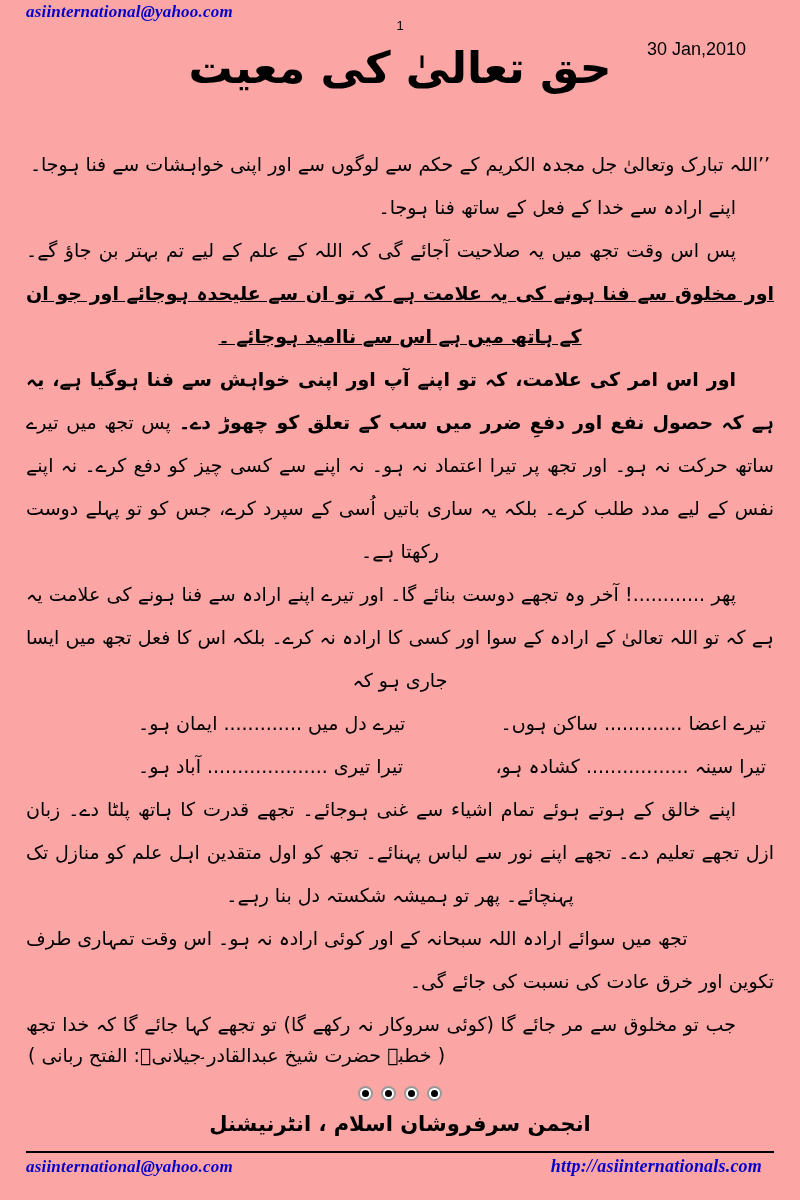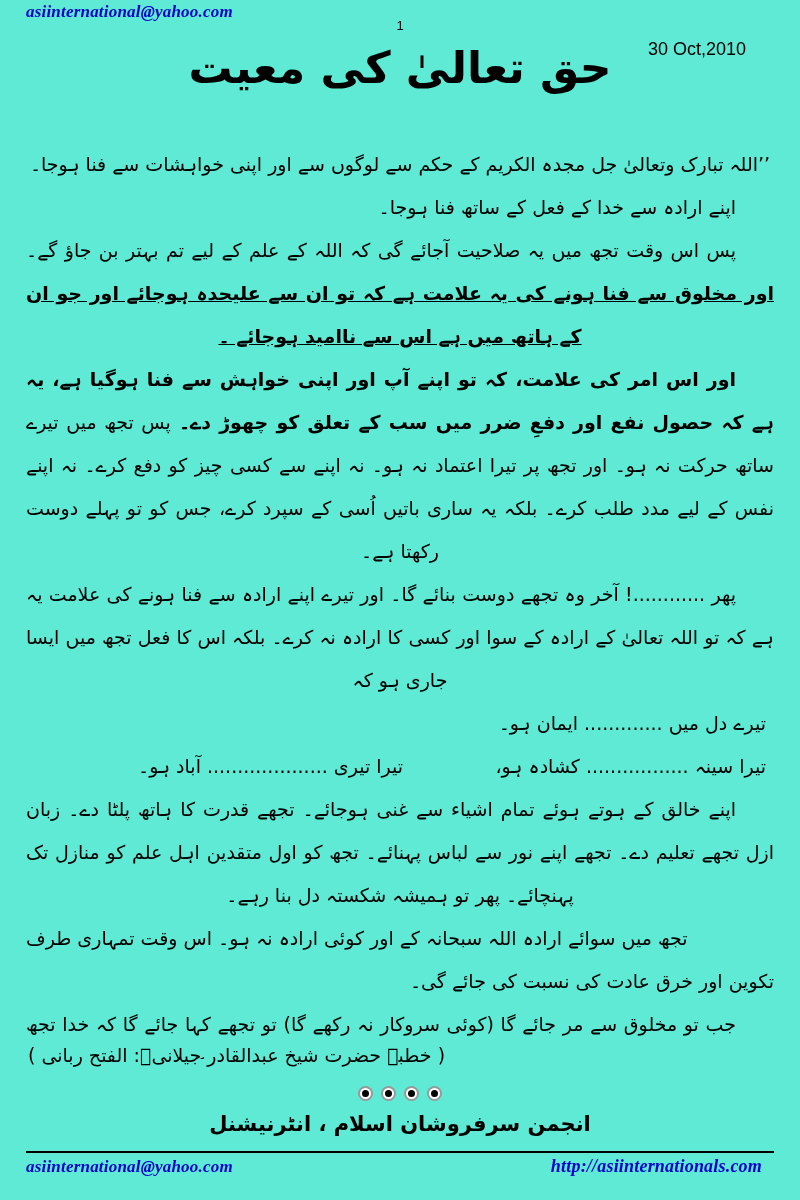--- a/index.html
+++ b/index.html
@@ -1,17 +1,17 @@
 <!DOCTYPE html>
 <html><head>
 <meta charset="utf-8">
 <style>
   html,body { margin:0; padding:0; background:#ffffff; }
   .page {
-    position:relative; width:800px; height:1200px; background:#5eead4;
+    position:relative; width:800px; height:1200px; background:#fca5a5;
     color:#000; font-family:"DejaVu Sans", sans-serif; overflow:hidden;
   }
   .link-text {
     color:#0000cc; font-family:"Liberation Serif", serif;
     font-style:italic; font-weight:bold; font-size:17px; letter-spacing:0.2px;
   }
   .header-email { position:absolute; top:2px; left:26px; }
   .bismillah {
     position:absolute; top:2px; left:0; width:100%; text-align:center;
     direction:rtl; font-size:14px; font-weight:bold;
@@ -67,31 +67,32 @@
 </head>
 <body>
 
 <div class="page">
 
   <div class="header-email link-text">asiinternational@yahoo.com</div>
 
 
   <div class="page-num">1</div>
 
-  <div class="date">30 Oct,2010</div>
+  <div class="date">30 Jan,2010</div>
 
   <div class="doc-title">حق تعالیٰ کی معیت</div>
 
   <div class="body-text">
       <p class="para first-center"><span>’’اللہ تبارک وتعالیٰ جل مجدہ الکریم کے حکم سے لوگوں سے اور اپنی خواہشات سے فنا ہوجا۔</span></p>
       <p class="para start-right"><span>اپنے ارادہ سے خدا کے فعل کے ساتھ فنا ہوجا۔</span></p>
       <p class="para"><span>پس اس وقت تجھ میں یہ صلاحیت آجائے گی کہ اللہ کے علم کے لیے تم بہتر بن جاؤ گے۔ </span><span class="seg-bold seg-ul">اور مخلوق سے فنا ہونے کی یہ علامت ہے کہ تو ان سے علیحدہ ہوجائے اور جو ان کے ہاتھ میں ہے اس سے ناامید ہوجائے ۔</span></p>
       <p class="para"><span class="seg-bold">اور اس امر کی علامت، کہ تو اپنے آپ اور اپنی خواہش سے فنا ہوگیا ہے، یہ ہے کہ حصول نفع اور دفعِ ضرر میں سب کے تعلق کو چھوڑ دے۔ </span><span>پس تجھ میں تیرے ساتھ حرکت نہ ہو۔ اور تجھ پر تیرا اعتماد نہ ہو۔ نہ اپنے سے کسی چیز کو دفع کرے۔ نہ اپنے نفس کے لیے مدد طلب کرے۔ بلکہ یہ ساری باتیں اُسی کے سپرد کرے، جس کو تو پہلے دوست رکھتا ہے۔</span></p>
       <p class="para"><span>پھر ............! آخر وہ تجھے دوست بنائے گا۔ اور تیرے اپنے ارادہ سے فنا ہونے کی علامت یہ ہے کہ تو اللہ تعالیٰ کے ارادہ کے سوا اور کسی کا ارادہ نہ کرے۔ بلکہ اس کا فعل تجھ میں ایسا جاری ہو کہ</span></p>
       <div class="cols">
+        <span>تیرے اعضا ............. ساکن ہوں۔</span>
         <span>تیرے دل میں ............. ایمان ہو۔</span>
       </div>
       <div class="cols">
         <span>تیرا سینہ ................. کشادہ ہو،</span>
         <span>تیرا تیری .................... آباد ہو۔</span>
       </div>
       <p class="para"><span>اپنے خالق کے ہوتے ہوئے تمام اشیاء سے غنی ہوجائے۔ تجھے قدرت کا ہاتھ پلٹا دے۔ زبان ازل تجھے تعلیم دے۔ تجھے اپنے نور سے لباس پہنائے۔ تجھ کو اول متقدین اہل علم کو منازل تک پہنچائے۔ پھر تو ہمیشہ شکستہ دل بنا رہے۔</span></p>
       <p class="para start-right"><span>تجھ میں سوائے ارادہ اللہ سبحانہ کے اور کوئی ارادہ نہ ہو۔ اس وقت تمہاری طرف تکوین اور خرق عادت کی نسبت کی جائے گی۔</span></p>
       <p class="para"><span>جب تو مخلوق سے مر جائے گا (کوئی سروکار نہ رکھے گا) تو تجھے کہا جائے گا کہ خدا تجھ پر رحم فرمائے اور تجھے تیری خواہش سے مار دے۔ پھر تجھے کہا جائے گا کہ خدا تجھ پر رحم کرے، تجھے تیرے ارادے اور آرزو سے مار دے۔ جب تو اپنے ارادہ سے مر جائے گا تو تجھ سے کہا جائے گا کہ خدا تجھ پر رحم کرے اور تجھے زندہ رکھے۔</span></p>
     </div>

